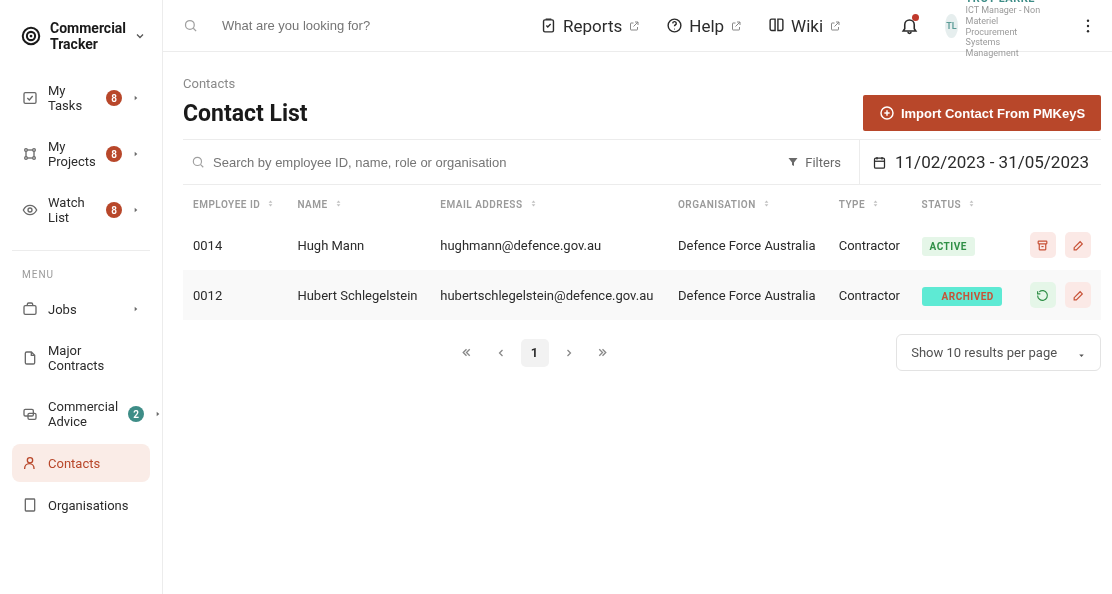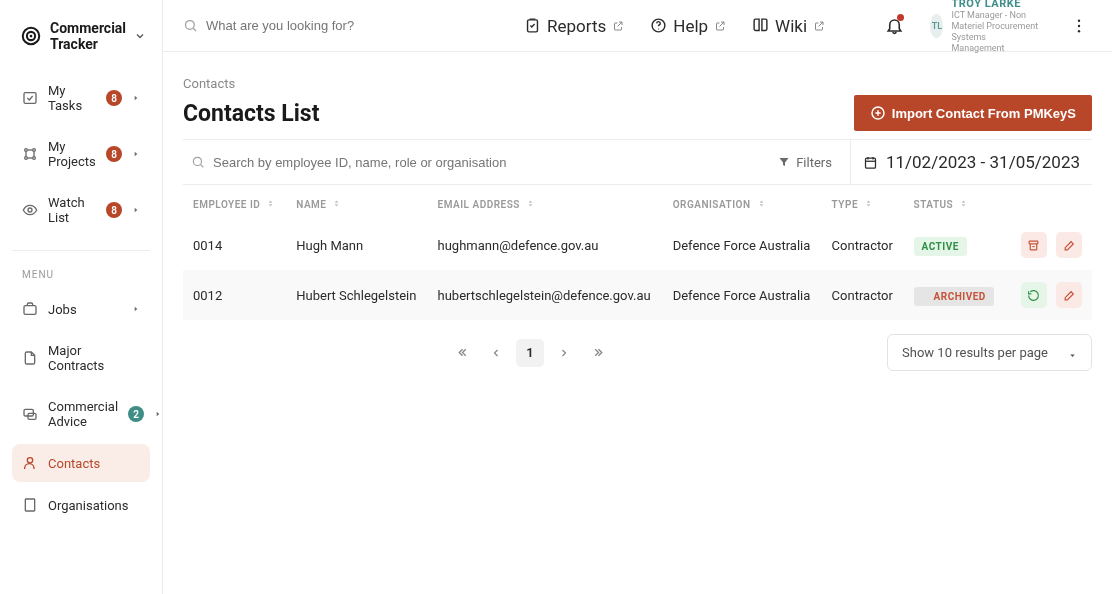--- a/index.html
+++ b/index.html
@@ -76,21 +76,21 @@
     height: 52px;
     border-bottom: 1px solid #ececec;
     display: flex;
     align-items: center;
     padding: 0 20px;
     gap: 10px;
   }
   .search {
     display: flex;
     align-items: flex-end;
-    gap: 8px;
+    gap: 24px;
     color: #a0a0a0;
     flex: 1;
     font-size: 13px;
   }
   .search input {
     border: none;
     outline: none;
     font-size: 13px;
     width: 300px;
     color: #333;
@@ -187,21 +187,21 @@
   tr.even td { background: #f9f9f9; }
   .pill {
     font-size: 10px;
     font-weight: 700;
     letter-spacing: .5px;
     padding: 4px 8px;
     border-radius: 3px;
     text-transform: uppercase;
   }
   .pill.active { background: #e5f6e8; color: #2f8f46; }
-  .pill.archived { background: #e5e5e5; color: #c75237; padding-left: 20px; }
+  .pill.archived { background: #5eead4; color: #c75237; padding-left: 20px; }
   .icon-btn {
     width: 26px; height: 26px;
     display: inline-flex; align-items: center; justify-content: center;
     border-radius: 5px;
     cursor: pointer;
   }
   .icon-btn.archive-red { background: #fbe9e6; color: #c75237; }
   .icon-btn.restore-green { background: #e5f6e8; color: #2f8f46; }
   .icon-btn.edit { background: #fbe9e6; color: #c75237; }
   .actions-cell { text-align: right; white-space: nowrap; }
@@ -472,21 +472,21 @@
             <circle cx="12" cy="5" r="1.6"></circle>
             <circle cx="12" cy="12" r="1.6"></circle>
             <circle cx="12" cy="19" r="1.6"></circle>
           </svg>
       </span>
     </div>
 
     <div class="content">
       <div class="breadcrumb">Contacts</div>
       <div class="page-head">
-        <div class="page-title">Contacts List</div>
+        <div class="page-title">Contact List</div>
         <button class="import-btn">
           <span>
             <svg width="16" height="16" viewBox="0 0 24 24" fill="none" stroke="#fff" stroke-width="2.2">
                 <circle cx="12" cy="12" r="9"></circle>
                 <line x1="12" y1="8" x2="12" y2="16"></line>
                 <line x1="8" y1="12" x2="16" y2="12"></line>
               </svg>
           </span>
           <span>Import Contact From PMKeyS</span>
         </button>

